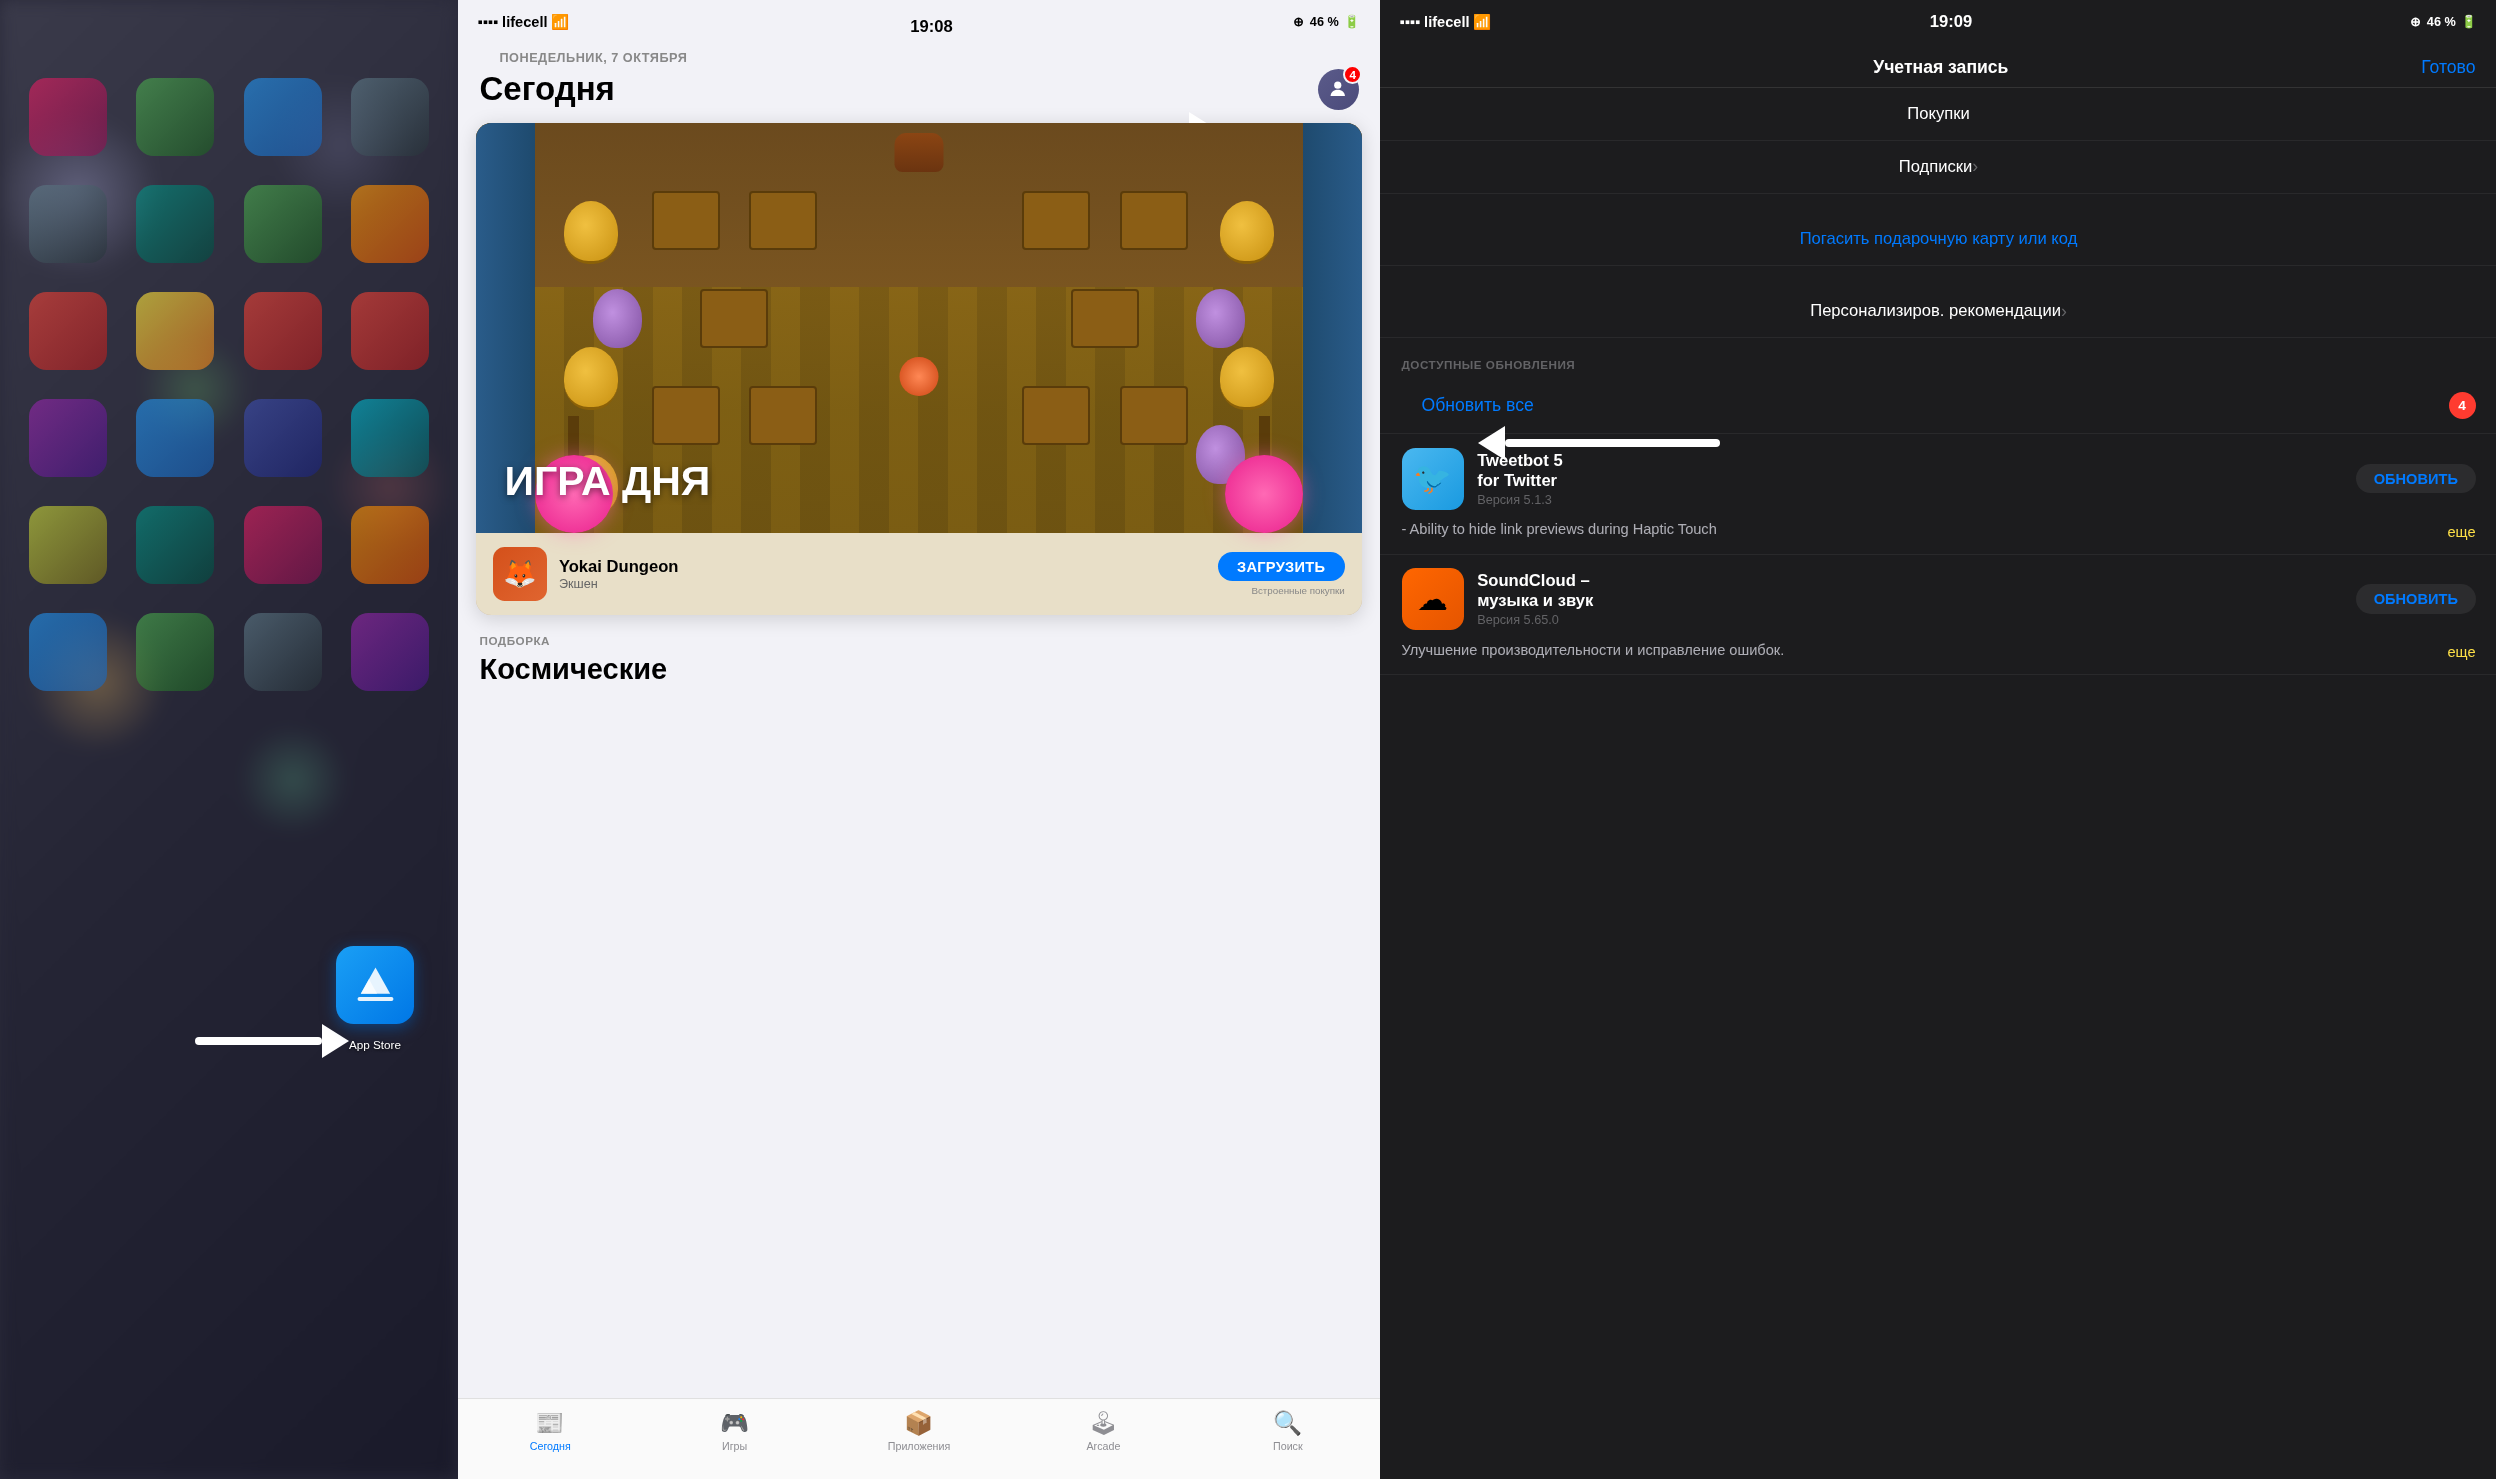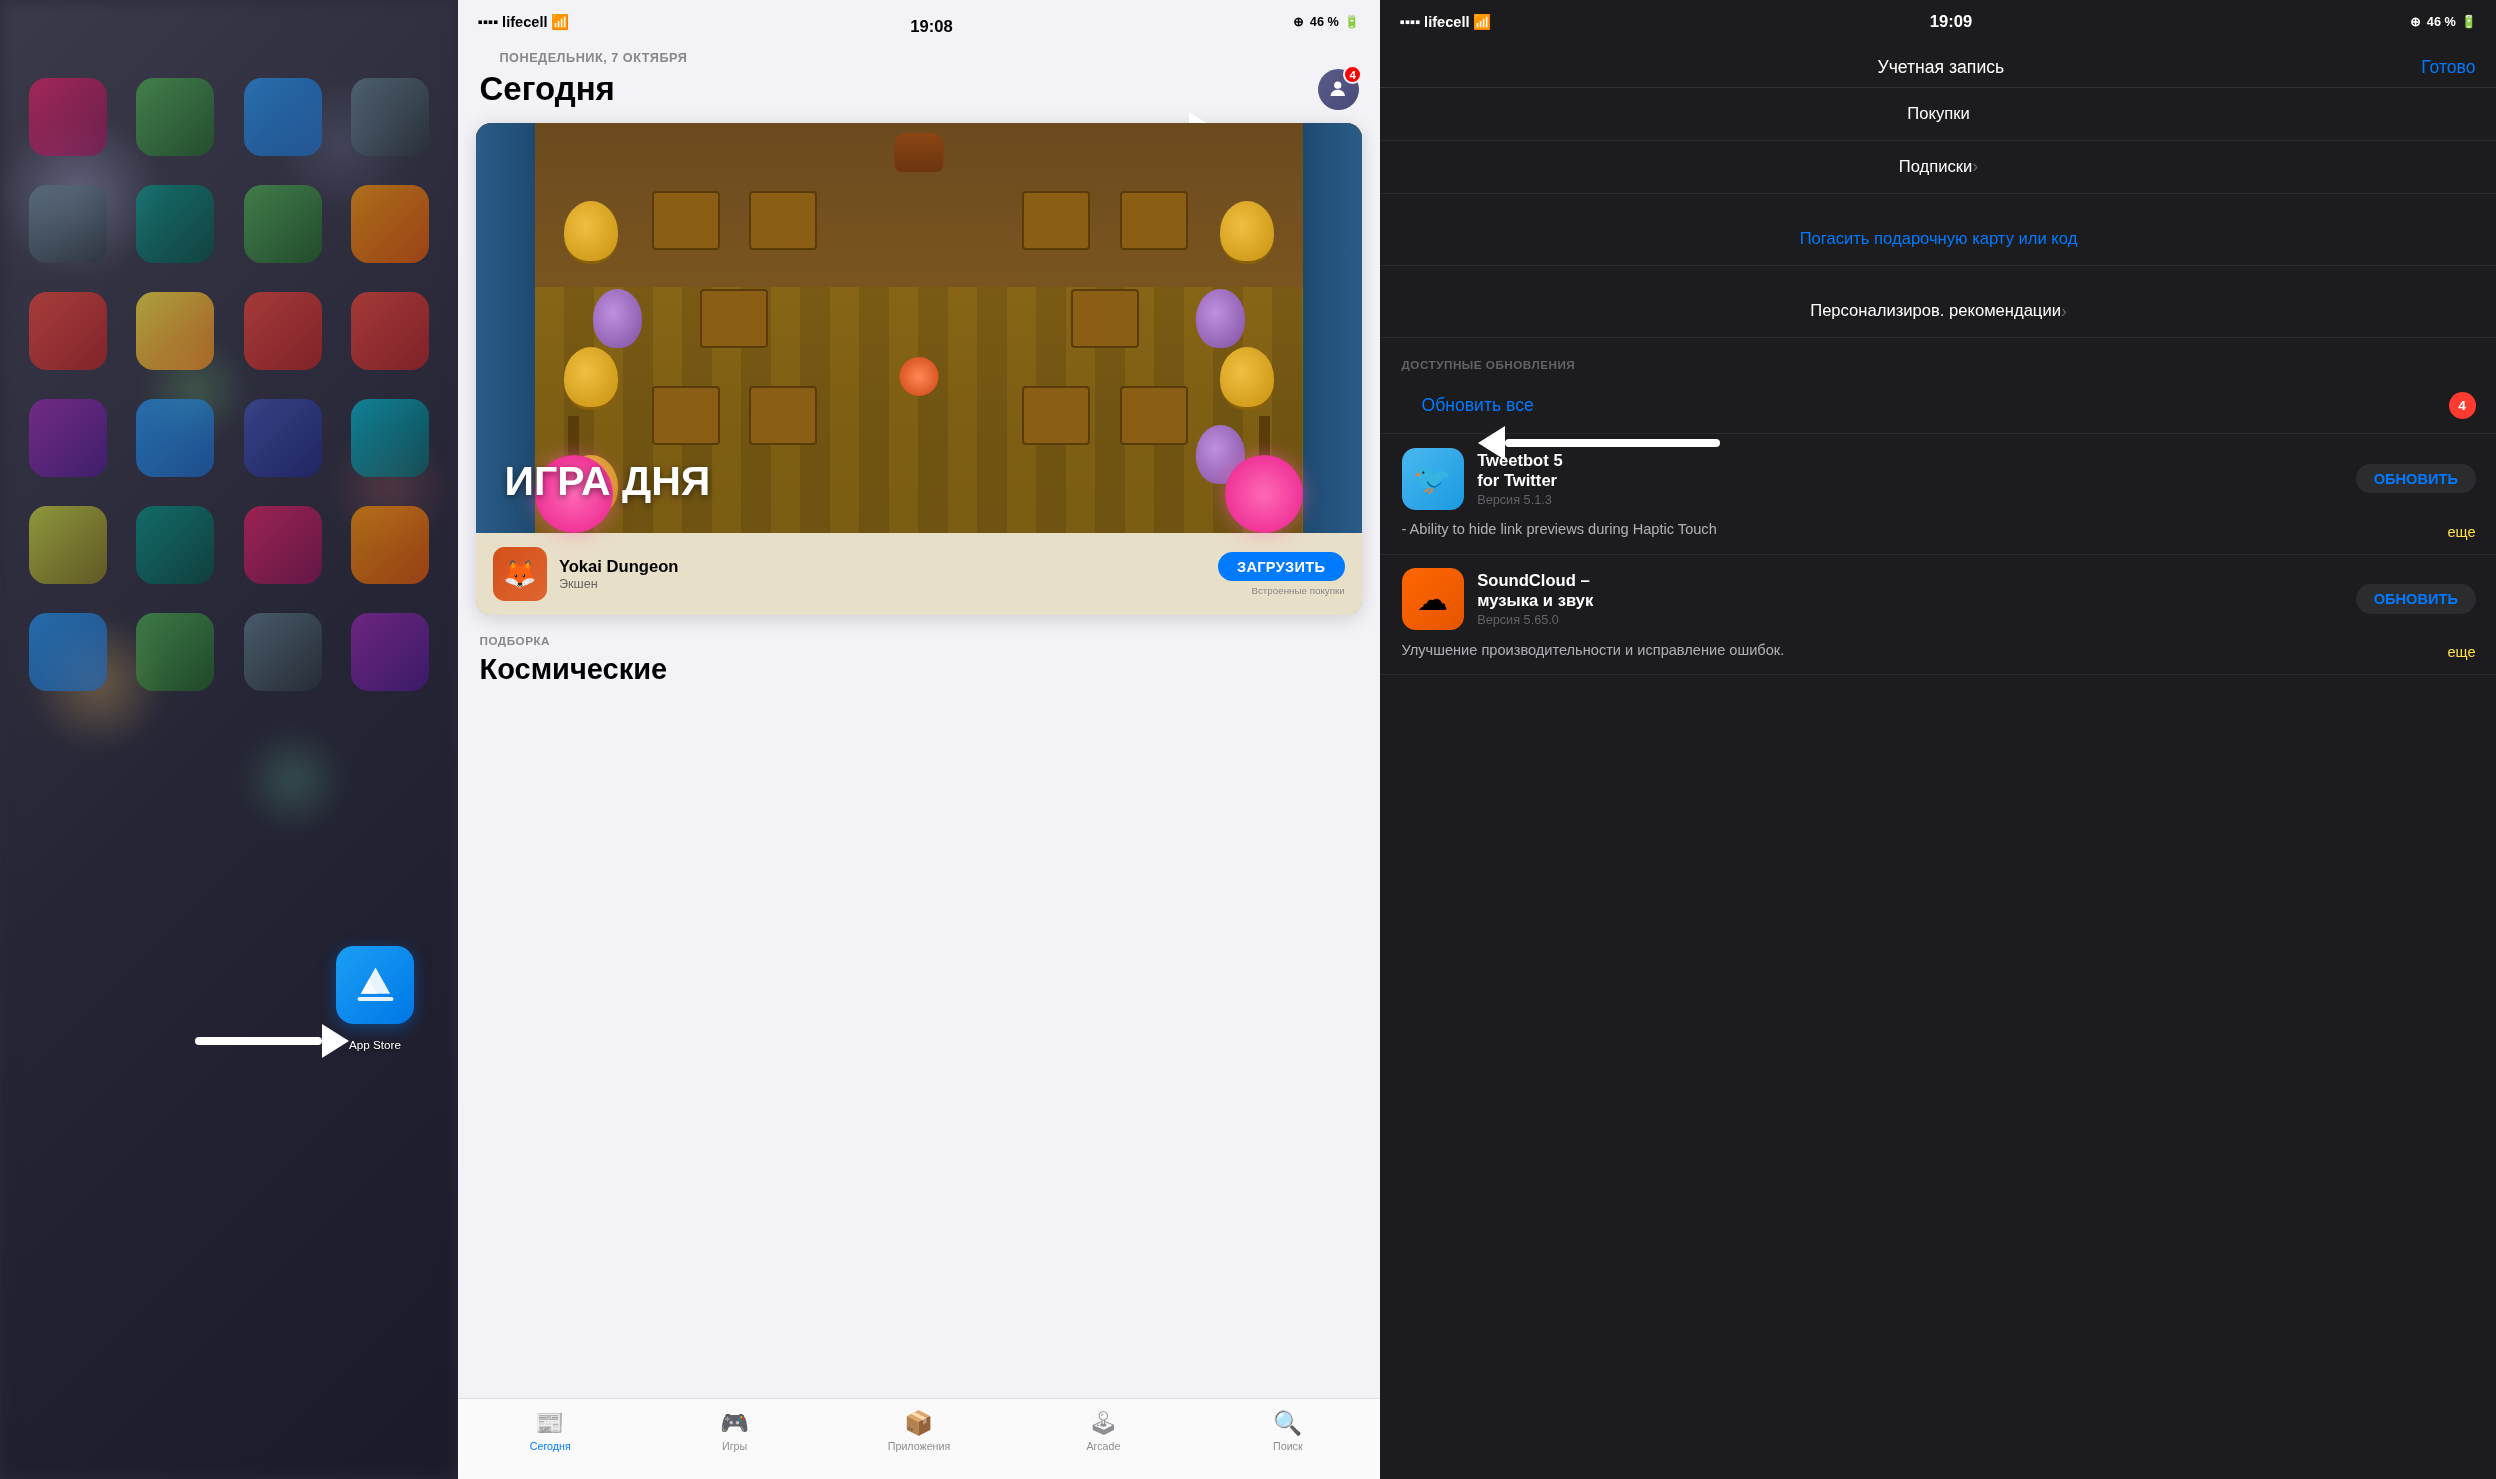--- a/index.html
+++ b/index.html
@@ -421,21 +421,21 @@
     }
     .account-header {
       padding: 13.7px 21.5px 9.8px;
       display: flex;
       align-items: center;
       justify-content: space-between;
       border-bottom: 1px solid rgba(255,255,255,0.1);
     }
     .account-title {
       font-size: 17.6px;
-      font-weight: 400;
+      font-weight: 700;
       color: white;
     }
     .done-btn {
       font-size: 17.6px;
       color: #007aff;
       font-weight: 400;
       cursor: pointer;
       background: none;
       border: none;
     }

